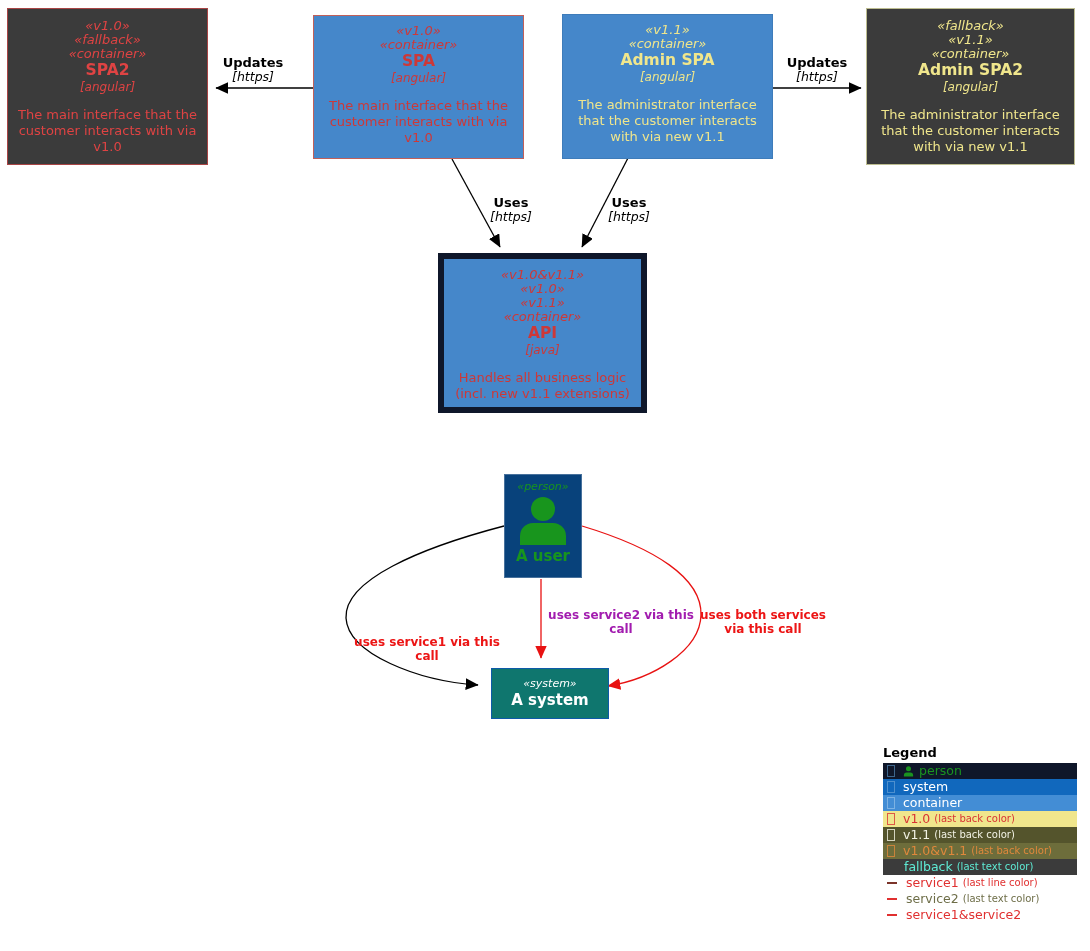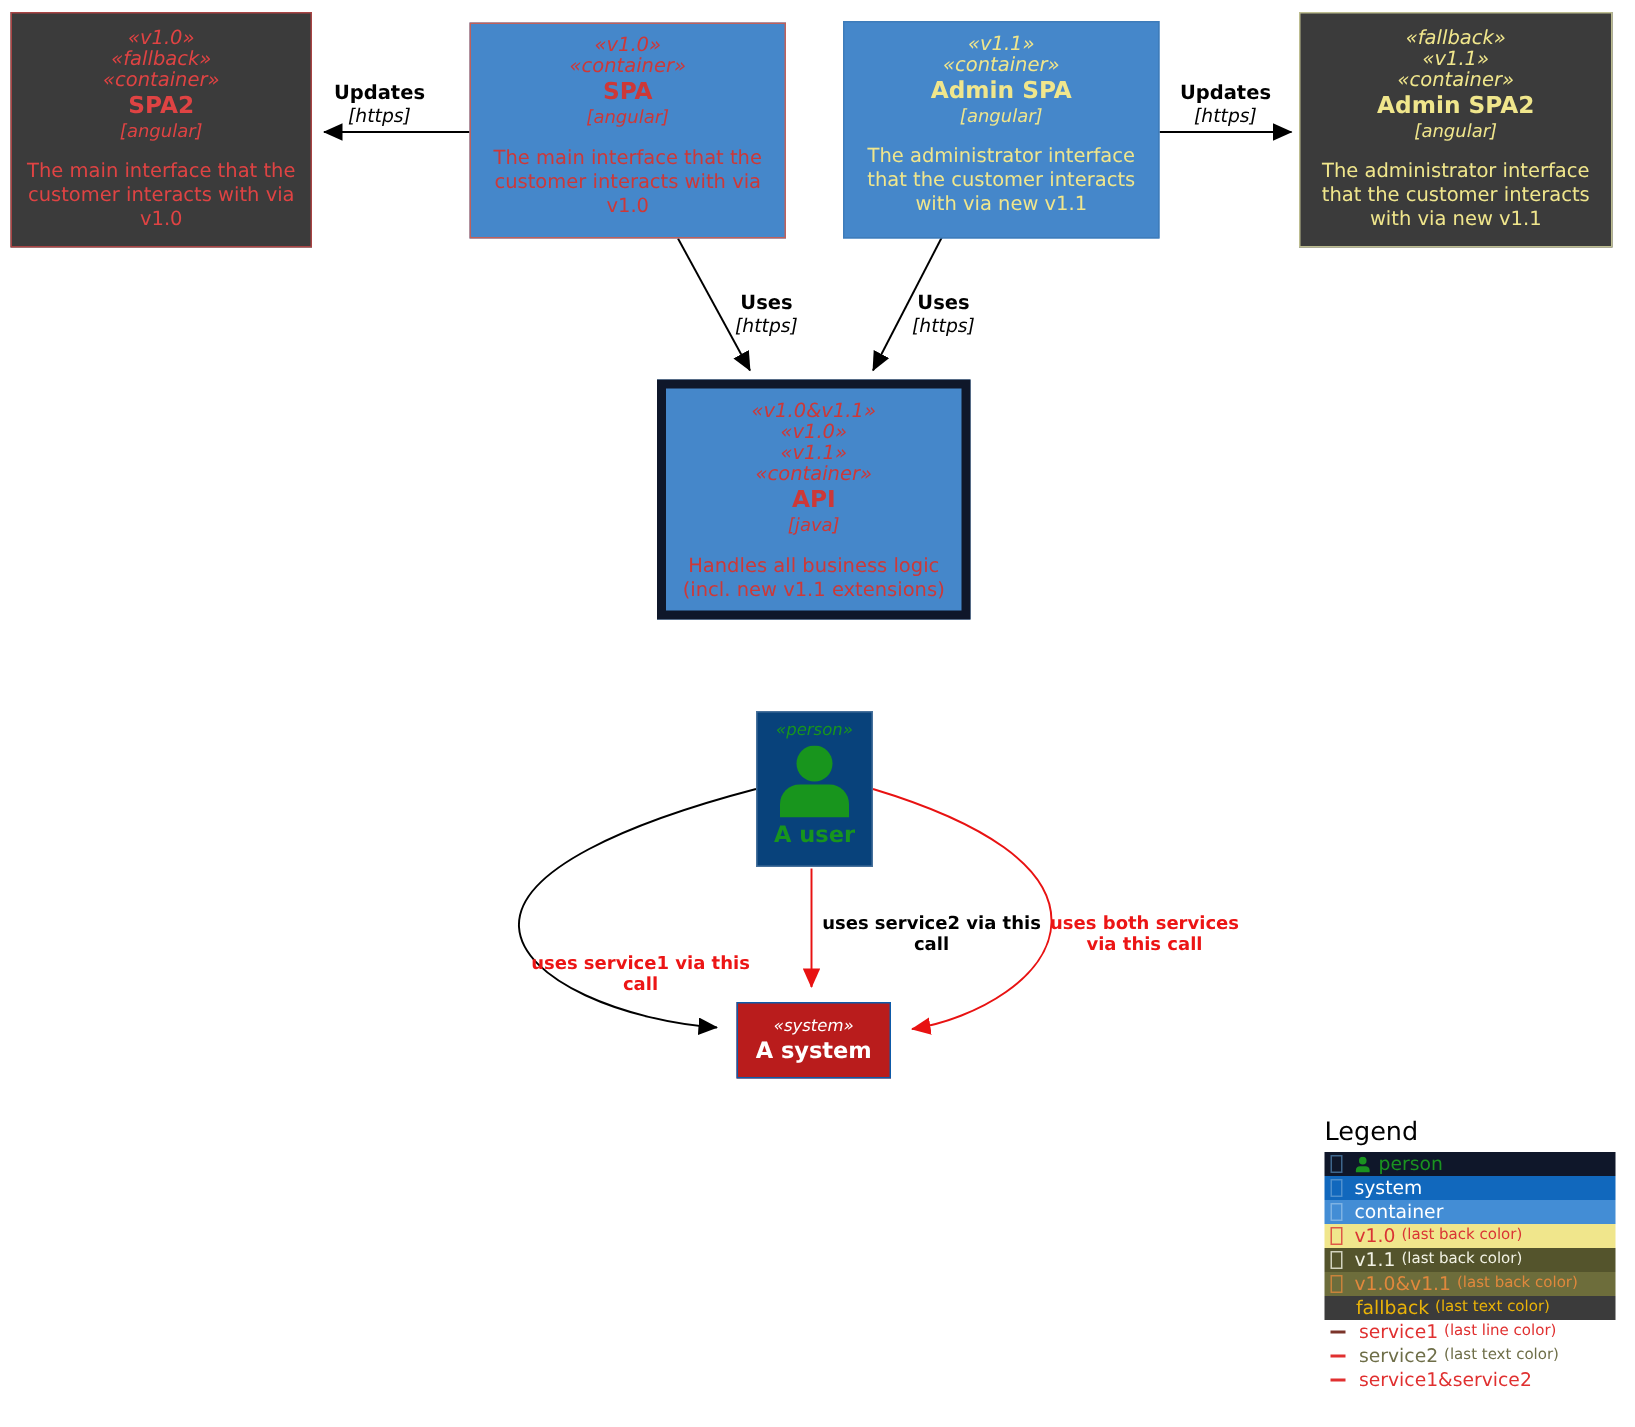--- a/index.html
+++ b/index.html
@@ -24,65 +24,65 @@
        border:1px solid #bdbd90;color:#f0e68c;padding-top:10px;}
   #api{left:438px;top:253px;width:209px;height:160px;background:#4587ca;
        border:6px solid #0f172a;color:#cd3838;padding-top:9px;}
 
   #user{left:504px;top:474px;width:78px;height:104px;background:#08427b;
         border:1px solid #47719c;color:#18951d;padding-top:5px;}
   #user .st{font-size:11px;}
   #user .nm{font-size:15px;margin-top:2px;}
   #user svg{display:block;margin:3px auto 0 auto;}
 
-  #system{left:491px;top:668px;width:103px;height:51px;background:#b91c1c;
+  #system{left:491px;top:668px;width:118px;height:51px;background:#0f766e;
         border:1px solid #0d5aa8;color:#ffffff;padding-top:8px;}
   #system .st{font-size:11px;}
   #system .nm{font-size:15px;}
 
   
   .elabel{position:absolute;z-index:2;text-align:center;color:#000;
           transform:translateX(-50%);}
   .elabel .b{font-weight:bold;font-size:13px;line-height:15px;}
   .elabel .t{font-style:italic;font-size:12.5px;line-height:14px;}
   #lbl-updates-left{left:253px;top:55px;}
   #lbl-updates-right{left:817px;top:55px;}
   #lbl-uses-left{left:511px;top:195px;}
   #lbl-uses-right{left:629px;top:195px;}
 
   .rlabel{position:absolute;z-index:2;font-weight:bold;font-size:12px;
           line-height:13.5px;text-align:center;transform:translateX(-50%);}
   #lbl-svc1{left:427px;top:636px;width:164px;color:#ec1515;}
-  #lbl-svc2{left:616px;top:609px;width:152px;color:#000000;padding-left:10px;}
+  #lbl-svc2{left:616px;top:609px;width:152px;color:#a21caf;padding-left:10px;}
   #lbl-svc3{left:763px;top:609px;width:140px;color:#ec1515;}
 
   
   #legend{position:absolute;left:883px;top:745px;width:200px;z-index:2;}
-  #legend-title{font-weight:normal;font-size:17px;color:#000;margin:0 0 3px 0;}
+  #legend-title{font-weight:bold;font-size:13px;color:#000;margin:0 0 3px 0;}
   .lrow{width:194px;height:16px;display:flex;align-items:center;
         font-size:12.5px;line-height:16px;padding-left:4px;box-sizing:border-box;
         white-space:nowrap;}
   .lrow .suffix{font-size:10px;margin-left:4px;}
   .tofu{display:inline-block;width:6px;height:10px;border:1px solid;
         margin-right:8px;opacity:.8;flex:0 0 auto;}
   .indent{padding-left:21px;}
   .dash{display:inline-block;width:10px;height:0;border-top:2px solid;
         margin-right:9px;flex:0 0 auto;}
   .mini-person{margin-right:5px;flex:0 0 auto;}
 
   .r-person{background:#0f172a;color:#1a9320;}
   .r-person .tofu{color:#4a7aa5;}
   .r-system{background:#1168bd;color:#ffffff;}
   .r-system .tofu{color:#5e9ad2;}
   .r-container{background:#438dd5;color:#ffffff;}
   .r-container .tofu{color:#8cbbe6;}
   .r-v10{background:#f0e68c;color:#d93434;}
   .r-v11{background:#54542c;color:#f2f2e4;}
   .r-v10v11{background:#6d6d3b;color:#e0883c;}
-  .r-fallback{background:#3b3b3b;color:#eab308;}
+  .r-fallback{background:#3b3b3b;color:#5eead4;}
   .r-service1{background:#ffffff;color:#e03030;}
   .r-service1 .dash{color:#7b342a;}
   .r-service2{background:#ffffff;color:#6e6e48;}
   .r-service2 .dash{color:#e03030;}
   .r-s1s2{background:#ffffff;color:#e03030;}
   .r-s1s2 .dash{color:#e03030;}
 </style>
 </head>
 <body>
 

